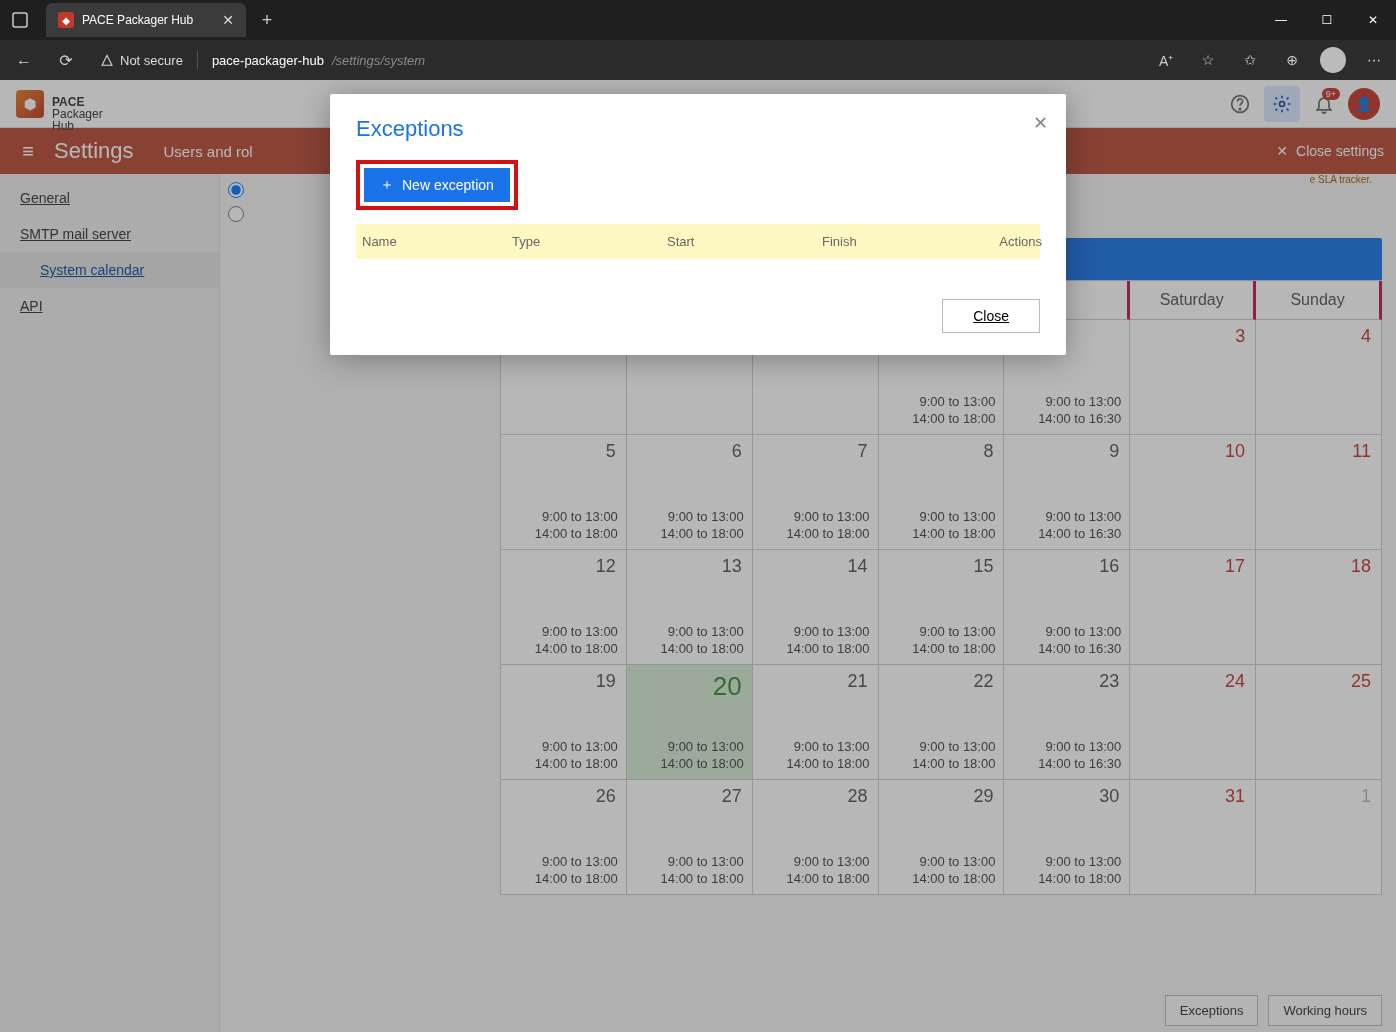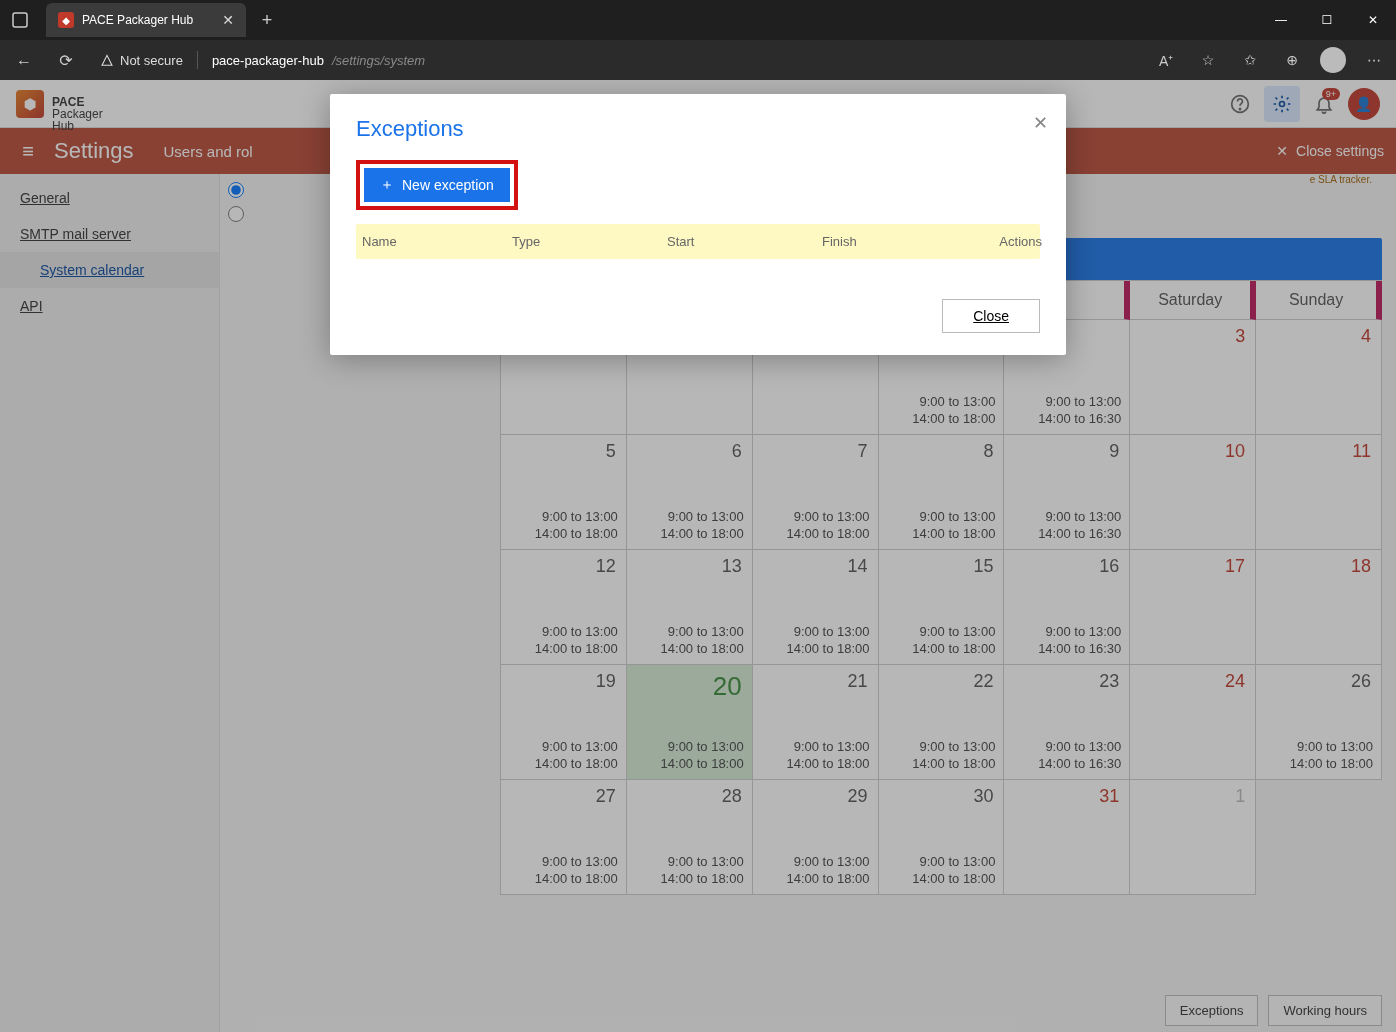--- a/index.html
+++ b/index.html
@@ -55,21 +55,21 @@
 .main .radiogrp { position:absolute; left:8px; top:0; }
 .radiogrp .radio { display:flex; align-items:center; gap:6px; margin:8px 0; font-size:14px; color:#333;}
 .radio input { width:16px; height:16px; }
 
 .calendar-shell { position:absolute; left:280px; top:64px; right:14px; }
 .calendar-toolbar { height:42px; background:#1a73e8; border-radius:2px 2px 0 0; }
 .calendar-footer { position:absolute; bottom:6px; right:14px; display:flex; gap:10px; }
 .calendar-footer button { background:#fafafa; border:1px solid #bbb; padding:7px 14px; font-size:13px; color:#333; cursor:pointer; }
 
 .daygrid { display:grid; grid-template-columns: repeat(7, 1fr); border-left:1px solid #ccc; border-top:1px solid #ccc; }
-.dayhead { text-align:center; padding:10px 0; font-size:16px; color:#555; border-right:6px solid #be185d; border-bottom:1px solid #ccc; background:#fff;}
+.dayhead { text-align:center; padding:10px 0; font-size:16px; color:#555; border-right:3px solid #be185d; border-bottom:1px solid #ccc; background:#fff;}
 .daycell { height:115px; border-right:1px solid #ccc; border-bottom:1px solid #ccc; position:relative; background:#fff; font-size:13px; color:#333;}
 .daycell .num { position:absolute; top:6px; right:10px; font-size:18px; color:#555;}
 .daycell.weekend .num { color:#c0392b; }
 .daycell.today { background:#d4ecd4; }
 .daycell.today .num { color:#3a8a3a; font-size:26px; }
 .daycell .times { position:absolute; bottom:6px; right:8px; text-align:right; font-size:13px; color:#444; line-height:1.3;}
 .daycell.other .num { color:#bbb; }
 
 
 .overlay { position:absolute; inset:0; background:rgba(50,50,50,0.35); display:flex; align-items:flex-start; justify-content:center; padding-top:14px; z-index:50;}
@@ -296,20 +296,23 @@
               <div class="num">22</div>
               <div class="times">9:00 to 13:00<br>14:00 to 18:00</div>
             </div>
             <div class="daycell">
               <div class="num">23</div>
               <div class="times">9:00 to 13:00<br>14:00 to 16:30</div>
             </div>
             <div class="daycell weekend">
               <div class="num">24</div>
             </div>
+            <div class="daycell weekend">
+              <div class="num">25</div>
+            </div>
             <div class="daycell">
               <div class="num">26</div>
               <div class="times">9:00 to 13:00<br>14:00 to 18:00</div>
             </div>
             <div class="daycell">
               <div class="num">27</div>
               <div class="times">9:00 to 13:00<br>14:00 to 18:00</div>
             </div>
             <div class="daycell">
               <div class="num">28</div>

